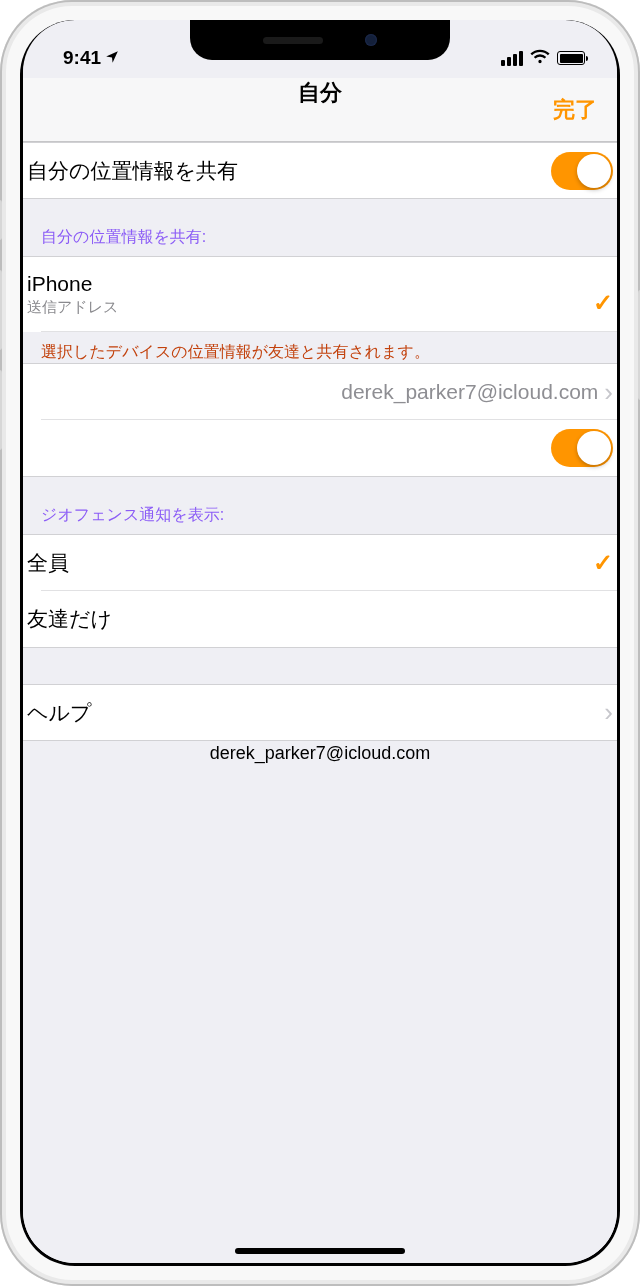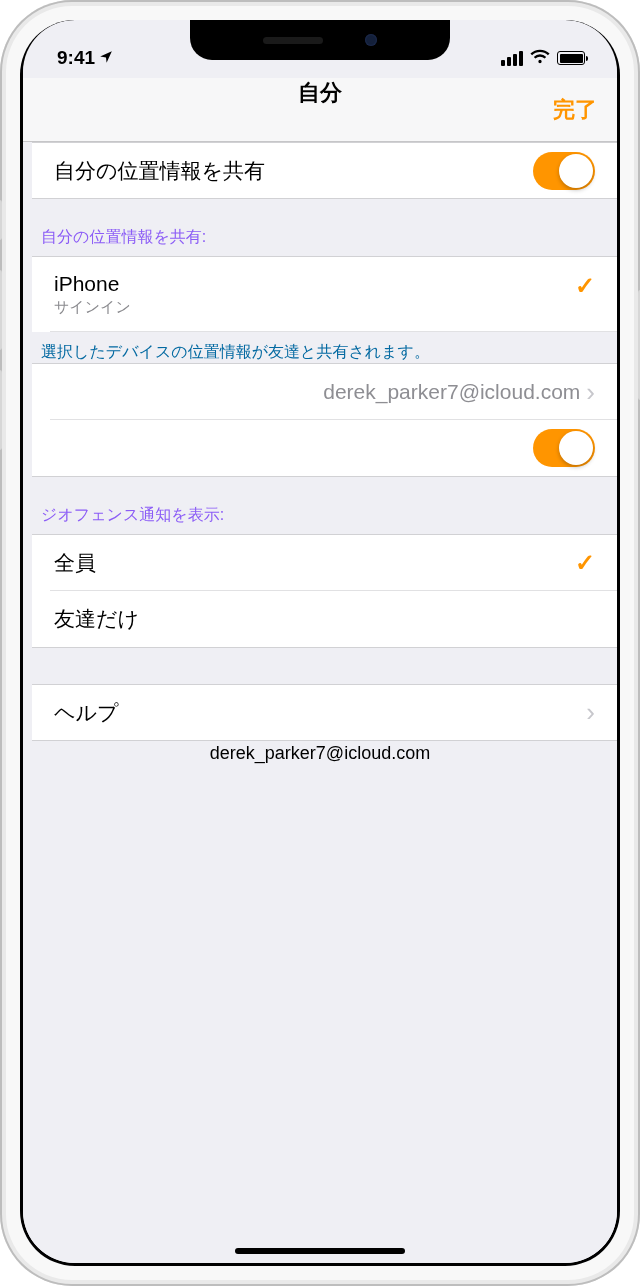--- a/index.html
+++ b/index.html
@@ -46,21 +46,21 @@
   }
   .notch .speaker {
     width: 60px; height: 7px; background: #1a1a1a; border-radius: 4px;
   }
   .notch .cam {
     width: 12px; height: 12px; background: #14203a; border-radius: 50%;
     box-shadow: inset 0 0 2px #2a3a6a;
   }
   .status-bar {
     position: absolute;
-    top: 0; left: 2px; right: 0;
+    top: 0; left: 8px; right: 0;
     height: 58px;
     display: flex;
     justify-content: space-between;
     align-items: center;
     padding: 18px 32px 0;
     font-size: 19px;
     font-weight: 600;
     color: #000;
     z-index: 5;
   }
@@ -106,46 +106,45 @@
   .nav-done {
     position: absolute; right: 20px; top: 50%; transform: translateY(-50%);
     font-size: 22px; font-weight: 600; color: #ff9500;
   }
 
   .cell {
     background: #fff;
     min-height: 57px;
     display: flex;
     align-items: center;
-    padding: 0 22px;
+    padding: 0 4px;
     font-size: 21px;
     color: #000;
     position: relative;
-    margin-left: 9px;
   }
   .cell + .cell { border-top: 1px solid #e0e0e2; border-top-width:0; }
   .cell.sep::after{
     content:'';
     position:absolute; left:18px; right:0; bottom:0; height:1px; background:#e1e1e3;
   }
   .cell.tall { min-height: 74px; flex-direction: column; align-items: flex-start; justify-content:center; gap:2px; }
   .cell .sub { font-size: 15px; color:#8a8a8e; }
 
   .group-top { border-top: 1px solid #d1d1d4; }
   .group-bottom { border-bottom: 1px solid #d1d1d4; }
 
   .section-header {
     padding: 28px 18px 8px;
     font-size: 16px;
     color: #8b5cf6;
   }
   .section-footer {
     padding: 10px 18px 0;
     font-size: 16px;
-    color: #0369a1;
+    color: #c2410c;
   }
 
   .toggle {
     margin-left: auto;
     width: 62px; height: 38px;
     background: #ff9500;
     border-radius: 19px;
     position: relative;
     flex-shrink:0;
   }
@@ -159,21 +158,21 @@
     margin-left: auto; color: #ff9500; font-size: 24px; font-weight:600;
   }
   .chevron {
     margin-left: auto; color: #c7c7cc; font-size: 26px; font-weight:300;
   }
   .value-right {
     margin-left: auto; color: #8e8e93; font-size: 21px;
     white-space: nowrap; overflow:hidden; text-overflow:ellipsis;
     padding-left: 10px;
   }
-  .row-flex { display:flex; align-items:flex-start; width:100%; gap:8px; }
+  .row-flex { display:flex; align-items:flex-end; width:100%; gap:8px; }
 
   .footer-block {
     text-align: center;
     padding: 18px 0 0;
     font-size: 16px;
     color: #6d6d72;
   }
   .footer-email {
     text-align: center;
     font-size: 18px;
@@ -251,21 +250,21 @@
         <span class="toggle">
             <span class="knob"></span>
           </span>
       </div>
 
       <div class="section-header">自分の位置情報を共有:</div>
       <div class="cell tall group-top sep" style="min-height:76px;">
         <div class="row-flex">
           <div style="display:flex;flex-direction:column;gap:2px;">
             <span>iPhone</span>
-            <span class="sub">サインイン</span>
+            <span class="sub">送信アドレス</span>
           </div>
           <span class="check">✓</span>
         </div>
       </div>
       <div class="section-footer">選択したデバイスの位置情報が友達と共有されます。</div>
 
       <div class="cell group-top sep">
         <span class="value-right">derek_parker7@icloud.com</span>
         <span class="chevron" style="margin-left:6px;">›</span>
       </div>

